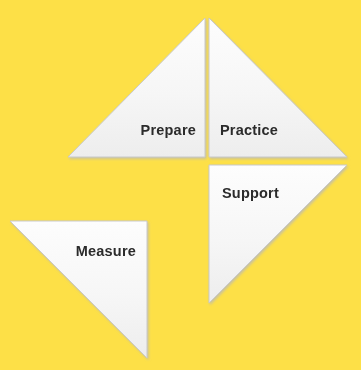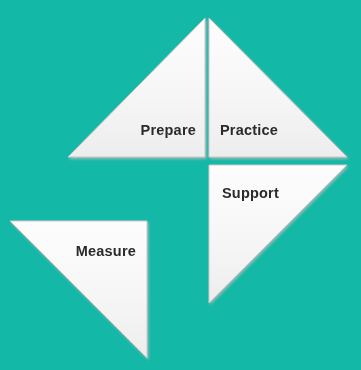--- a/index.html
+++ b/index.html
@@ -8,21 +8,21 @@
     padding: 0;
     background: #ffffff;
   }
   body {
     font-family: "Liberation Sans", sans-serif;
   }
   #diagram-canvas {
     position: relative;
     width: 361px;
     height: 370px;
-    background: #14b8a6;
+    background: #fde047;
     overflow: hidden;
   }
   #pinwheel-svg {
     position: absolute;
     left: 0;
     top: 0;
     width: 361px;
     height: 370px;
     display: block;
   }

